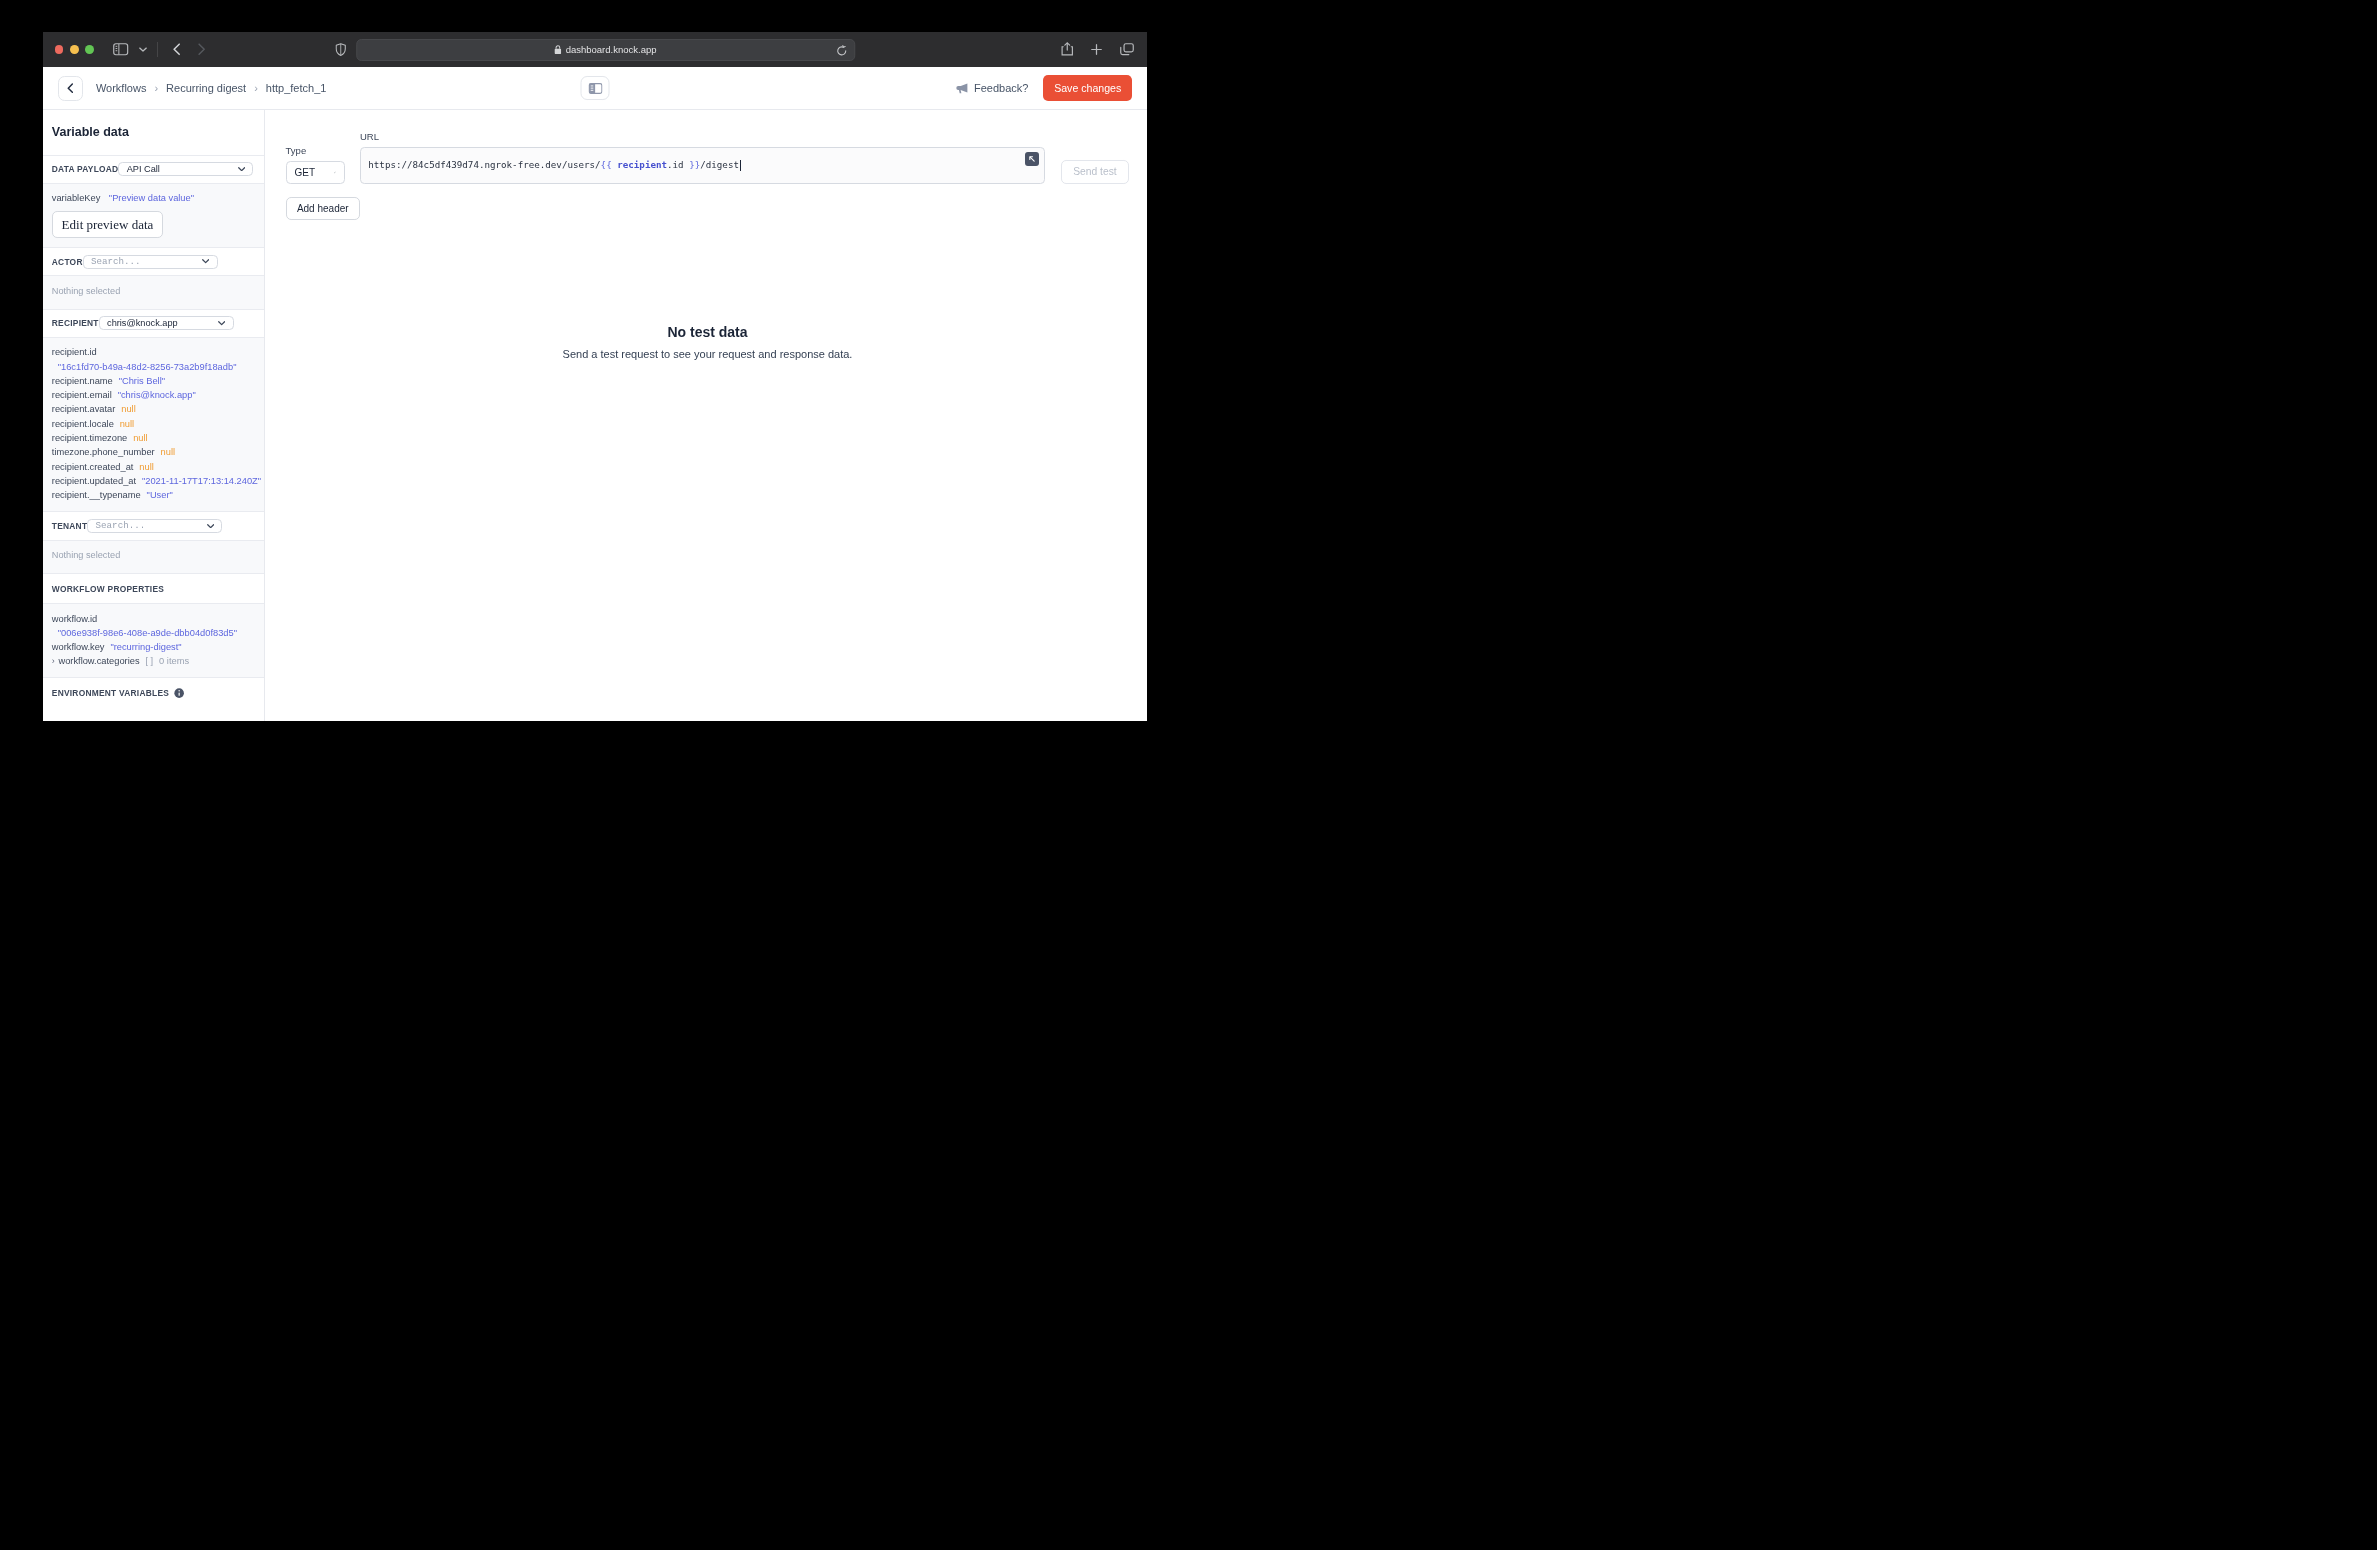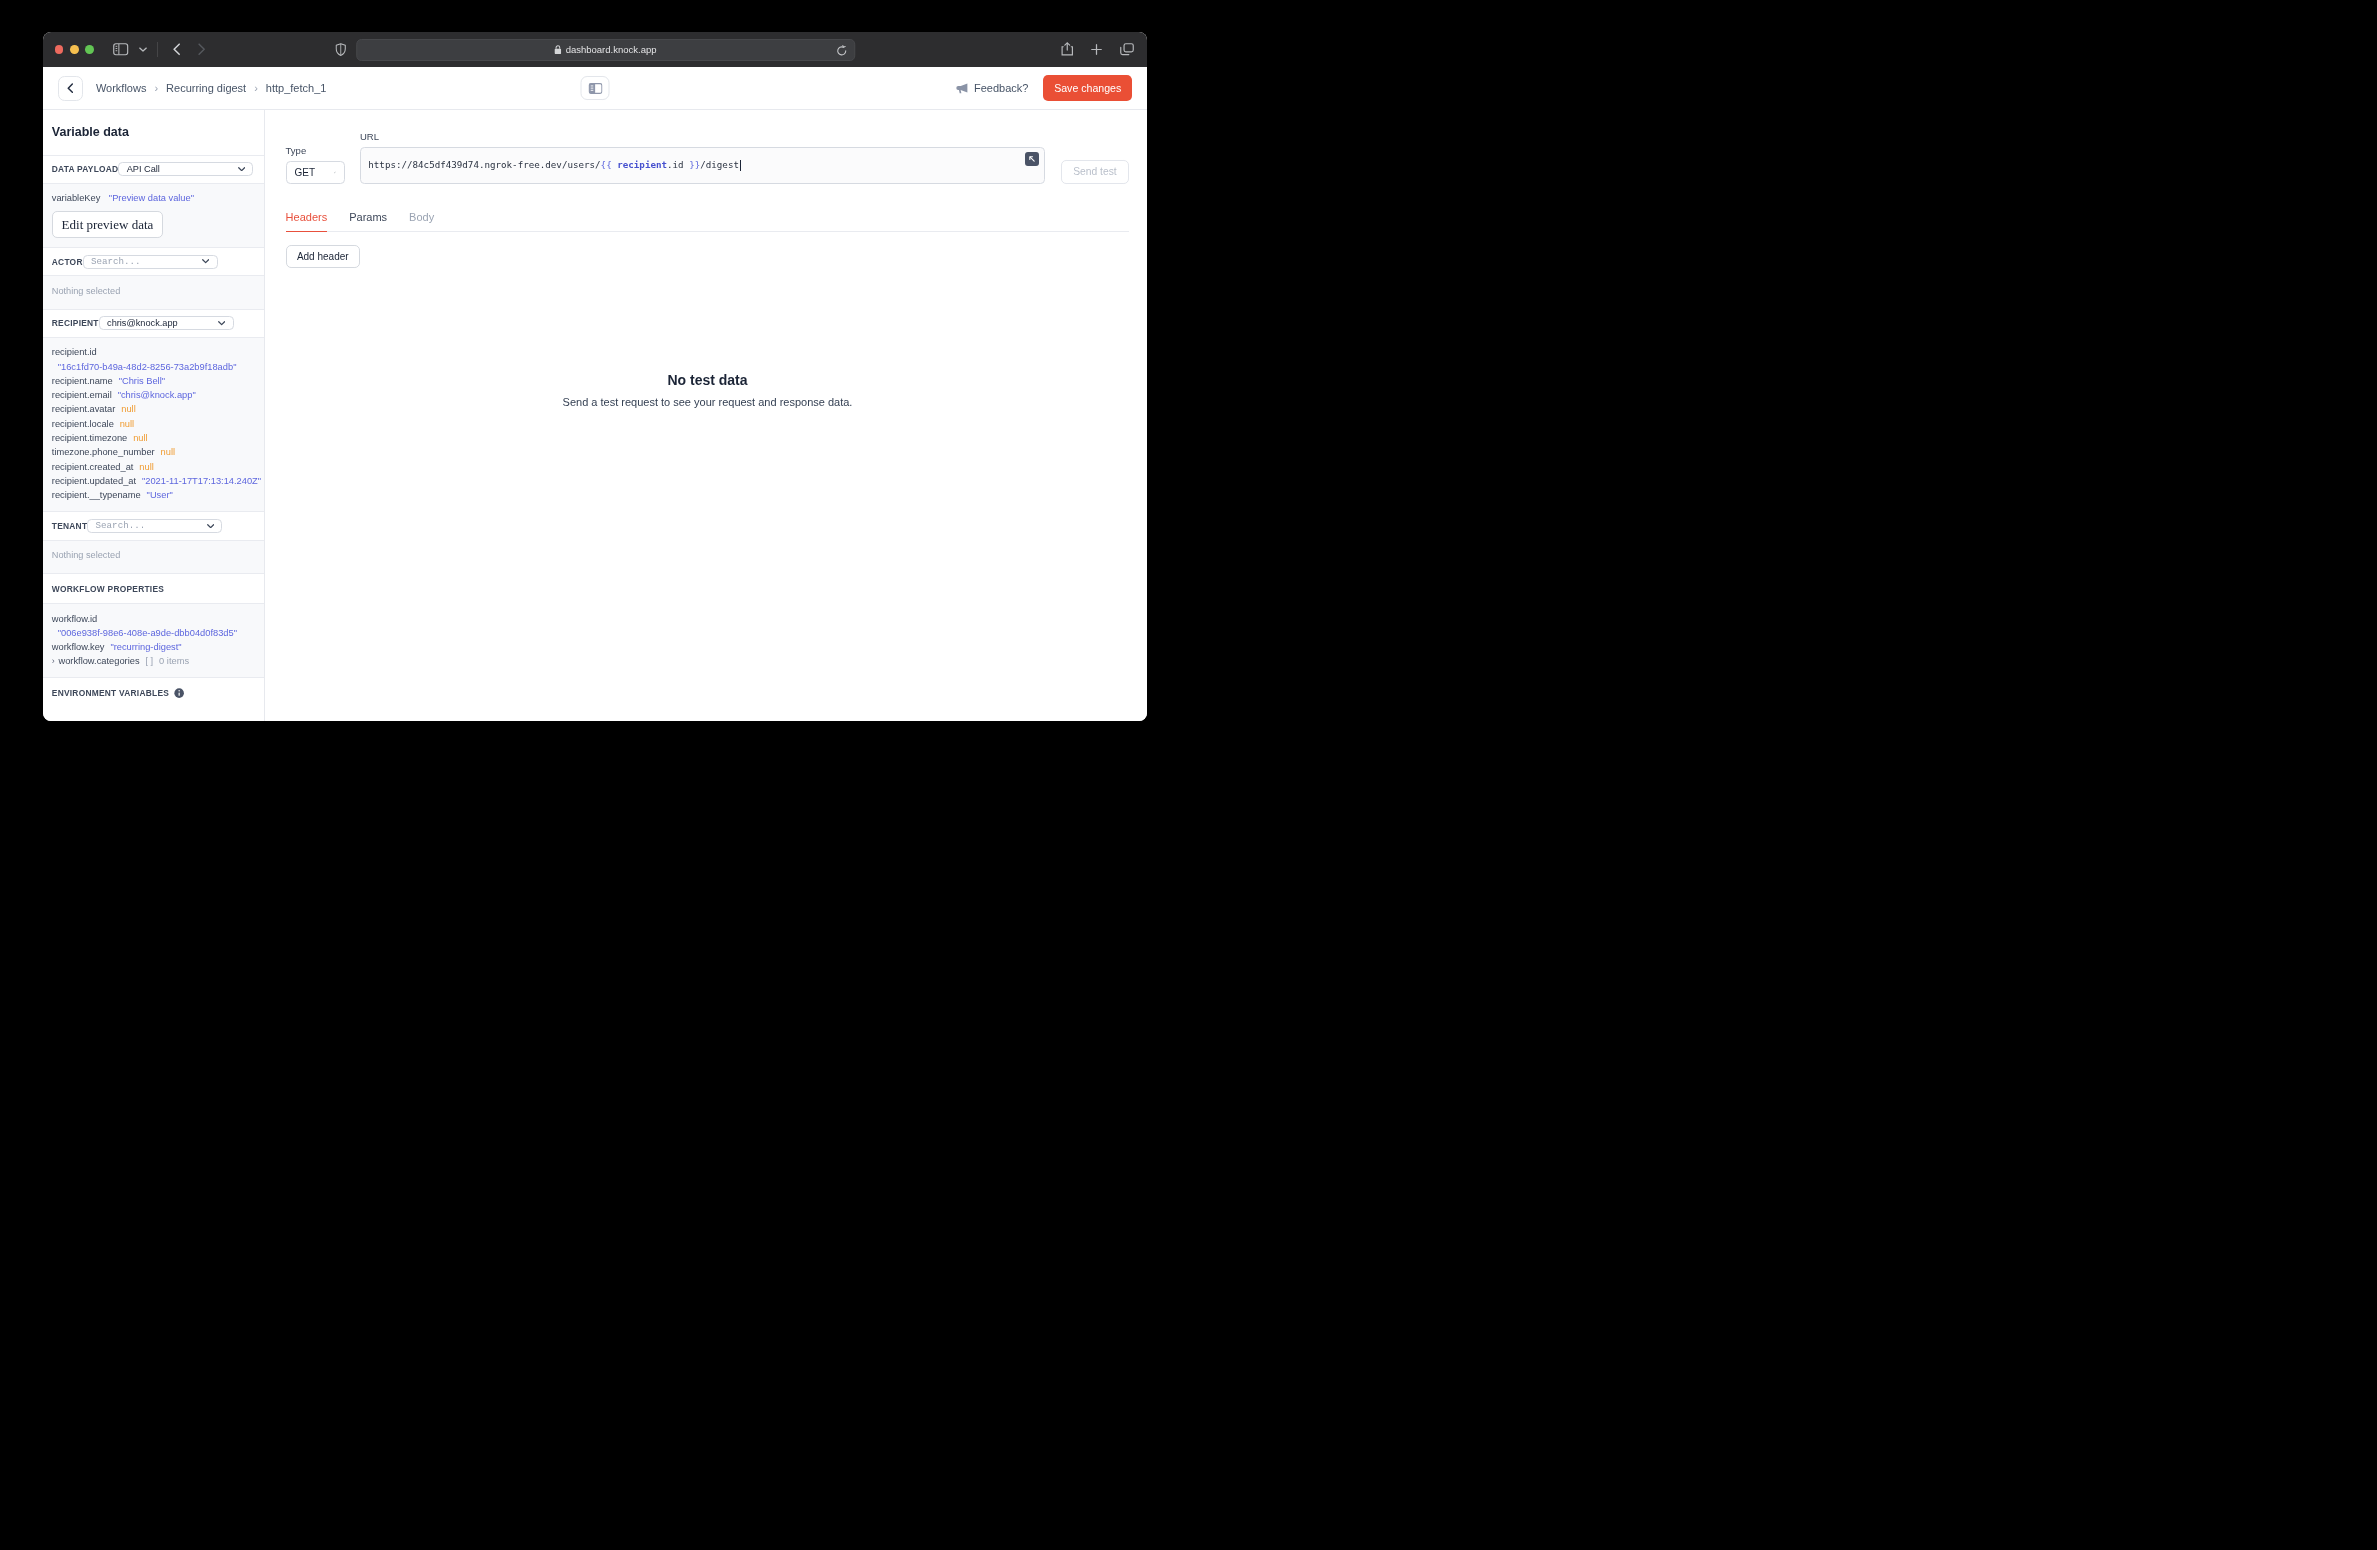--- a/index.html
+++ b/index.html
@@ -1,20 +1,20 @@
 <!DOCTYPE html>
 <html style="font-size:11.7px"><head>
 <meta charset="utf-8">
 <style>
   * { margin:0; padding:0; box-sizing:border-box; }
   html,body { width:1189px; height:775px; background:#000; overflow:hidden;
               font-family:"Liberation Sans", sans-serif; }
 
   .window { position:absolute; left:43px; top:32px; width:1104px; height:689px;
-            border-radius:8px; overflow:hidden; background:#fff;
+            border-radius:0; overflow:hidden; background:#fff;
             box-shadow:0 18.4px 51px rgba(0,0,0,.85); display:flex; flex-direction:column; }
 
   
   .chrome { height:35px; background:#2d2d2f; flex:0 0 auto; position:relative;
             display:flex; align-items:center; padding:0 11.7px; }
   .traffic { display:flex; gap:6.6px; align-items:center; }
   .tl { width:8.8px; height:8.8px; border-radius:50%; }
   .chrome-left-icons { display:flex; align-items:center; margin-left:19px; gap:10.3px; }
   .chrome-sep { width:0.7px; height:14.7px; background:#454547; }
   .chrome-center { position:absolute; left:50%; transform:translateX(-50%);
@@ -370,25 +370,20 @@
               <svg width="8" height="8" viewBox="0 0 11 11">
                   <line x1="8.5" y1="8.5" x2="3" y2="3" stroke="#fff" stroke-width="1.5" stroke-linecap="round"></line>
                   <polyline points="2.5,6.2 2.5,2.5 6.2,2.5" fill="none" stroke="#fff" stroke-width="1.5" stroke-linecap="round" stroke-linejoin="round"></polyline>
                 </svg>
             </span>
           </div>
         </div>
         <button class="send-btn">Send test</button>
       </div>
 
-      <div class="tabs">
-        <span class="tab active">Headers</span>
-        <span class="tab normal">Params</span>
-        <span class="tab dim">Body</span>
-      </div>
 
       <button class="add-header-btn">Add header</button>
 
 
       <div class="empty-state">
         <div class="empty-title">No test data</div>
         <div class="empty-sub">Send a test request to see your request and response data.</div>
       </div>
 
     </div>

